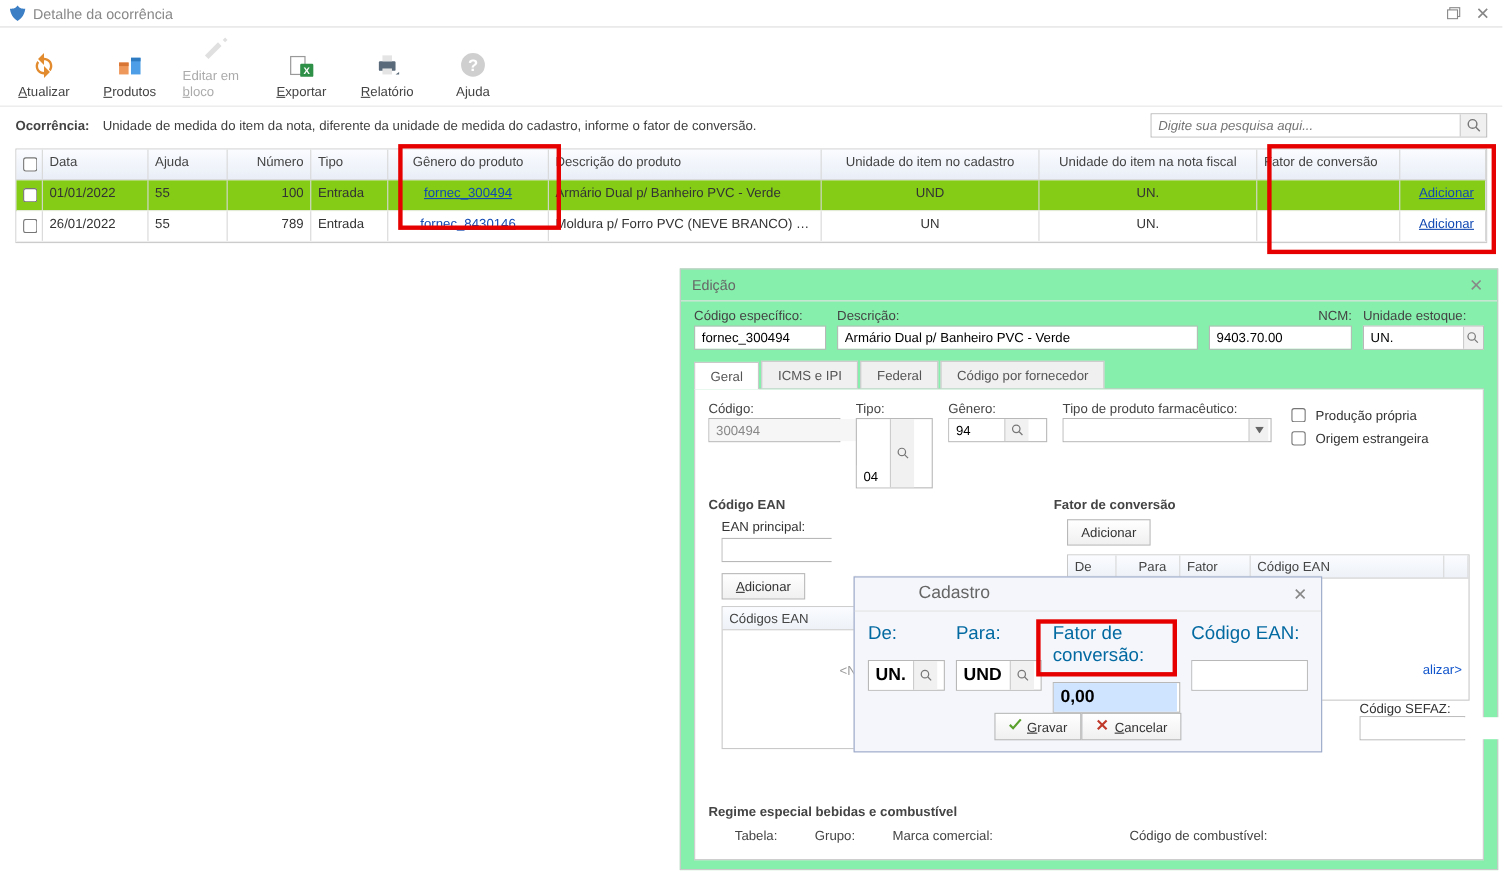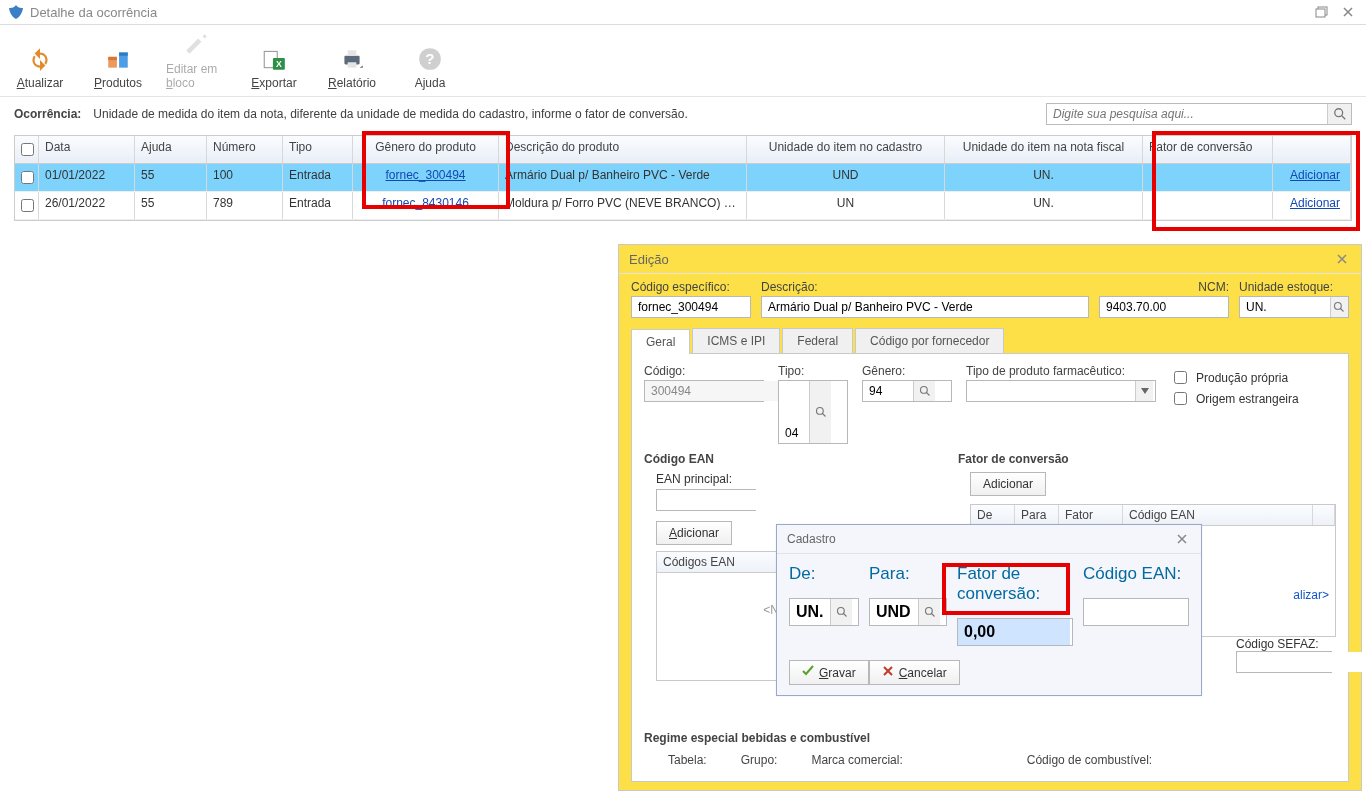--- a/index.html
+++ b/index.html
@@ -27,40 +27,40 @@
   .searchwrap input { border:none; outline:none; padding:3px 6px; width:280px; font-style:italic; color:#888; font-size:12px; }
   .searchwrap .sbtn { width:24px; background:#f0f0f0; border-left:1px solid #ccc; display:flex; align-items:center; justify-content:center; cursor:pointer; }
 
   
   .gridwrap { margin:0 14px; border:1px solid #ccc; }
   .ghead, .grow { display:flex; align-items:stretch; }
   .ghead { background:linear-gradient(#fafcff,#e9eef7); border-bottom:1px solid #ccc; }
   .gcell { padding:4px 6px; border-right:1px solid #d8d8d8; font-size:12px; overflow:hidden; text-overflow:ellipsis; white-space:nowrap; }
   .ghead .gcell { color:#444; }
   .grow { border-bottom:1px solid #eee; }
-  .grow.sel { background:#7dd3fc; }
+  .grow.sel { background:#84cc16; }
   .grow:not(.sel){ background:#fff; }
   .gcell.chk { width:24px; display:flex; align-items:center; justify-content:center; }
   .col-data    { width:96px; }
   .col-modelo  { width:72px; }
-  .col-numero  { width:76px; }
+  .col-numero  { width:76px; text-align:right; }
   .col-tipo    { width:70px; }
   .col-codigo  { width:146px; text-align:center; }
   .col-descprod{ width:248px; }
   .col-und1    { width:198px; text-align:center;}
   .col-und2    { width:198px; text-align:center;}
   .col-fator   { width:130px; }
   .col-action  { flex:1; text-align:right; padding-right:10px;}
   .linklike { color:#1249b3; text-decoration:underline; cursor:pointer; }
 
   
   .hl { position:absolute; border:4px solid #e60000; pointer-events:none; }
 
   
-  .editor { position:absolute; left:618px; top:244px; right:4px; border:1px solid #c9c9c9; background:#fde047; padding-bottom:8px; }
+  .editor { position:absolute; left:618px; top:244px; right:4px; border:1px solid #c9c9c9; background:#86efac; padding-bottom:8px; }
   .editor .etitle { display:flex; align-items:center; padding:6px 10px; color:#666; border-bottom:1px solid #e3e3e3; }
   .editor .etitle .etxt { flex:1; font-size:13px; }
   .editor .etitle .eclose { width:18px; height:16px; display:flex; align-items:center; justify-content:center; color:#777; cursor:pointer; }
 
   .efields { display:flex; gap:10px; padding:6px 12px 4px 12px; }
   .efield { display:flex; flex-direction:column; gap:2px; }
   .efield label { color:#444; }
   .efield .ibox { display:flex; border:1px solid #b8b8b8; background:#fff; }
   .ibox input { border:none; outline:none; padding:3px 6px; font-size:12px; width:100%; }
   .ibox .lk { width:22px; border-left:1px solid #ccc; background:#f1f1f1; display:flex; align-items:center; justify-content:center; cursor:pointer; }
@@ -88,27 +88,27 @@
   .subgrid { border:1px solid #c9c9c9; margin-top:6px; }
   .subhead { display:flex; background:linear-gradient(#fafcff,#eef2f8); border-bottom:1px solid #ccc; }
   .scell { padding:3px 6px; border-right:1px solid #d8d8d8; font-size:12px; color:#444; }
 
   .eanempty { color:#999; text-align:center; padding:30px 8px; }
   .reglabels { display:flex; gap:34px; padding:2px 12px 0 24px; color:#444; font-weight:normal; }
 
   
   .modal { position:absolute; border:1px solid #9aa9c9; background:#f4f6fb; box-shadow:0 0 1px rgba(0,0,0,.15); }
   .modal .mtitle { display:flex; align-items:center; padding:6px 10px; color:#666; border-bottom:1px solid #e3e3e3; }
-  .modal .mtitle .mtxt { flex:1; font-size:12px; }
+  .modal .mtitle .mtxt { flex:1; font-size:16px;margin-left:48px; }
   .modal .mtitle .mclose { width:18px; height:16px; display:flex; align-items:center; justify-content:center; color:#777; cursor:pointer; }
   .modal .mbody { padding:10px 12px; }
   .modal .mrow { display:flex; gap:10px; }
   .modal .mfield label { display:block; color:#0369a1; margin-bottom:14px; font-size:17px; }
   .modal .big input { font-size:16px; font-weight:bold; padding:4px 6px; }
-  .modal .btns { display:flex; gap:0; justify-content:flex-start; margin-top:14px; }
+  .modal .btns { display:flex; gap:0; justify-content:center; }
   .modal input.selblue { background:#cfe4ff; }
 
   
   .peek { color:#1155cc; font-size:12px; }
 
   svg { display:block; }
 </style>
 </head>
 <body>
 
@@ -386,27 +386,27 @@
         </div>
       </div>
 
       <div style="flex:1; position:relative;">
         <div class="gtitle">Fator de conversão</div>
         <div style="padding-left:12px;">
           <button class="btn">Adicionar</button>
           <div class="subgrid" style="margin-top:8px;">
             <div class="subhead">
               <div class="scell" style="width:44px;">De</div>
-              <div class="scell" style="width:44px;">Para</div>
+              <div class="scell" style="width:44px;margin-left:14px;">Para</div>
               <div class="scell" style="width:64px;">Fator</div>
               <div class="scell" style="flex:1;">Código EAN</div>
               <div class="scell" style="width:22px;"></div>
             </div>
             <div style="height:110px; position:relative;">
-              <span class="peek" style="position:absolute; right:6px; top:62px;">alizar&gt;</span>
+              <span class="peek" style="position:absolute; right:6px; top:76px;">alizar&gt;</span>
             </div>
           </div>
         </div>
 
         <div style="position:absolute; right:4px; bottom:-36px; text-align:left;">
           <label>Código SEFAZ:</label>
           <div class="boxin" style="width:96px;">
               <input style="">
             </div>
         </div>

